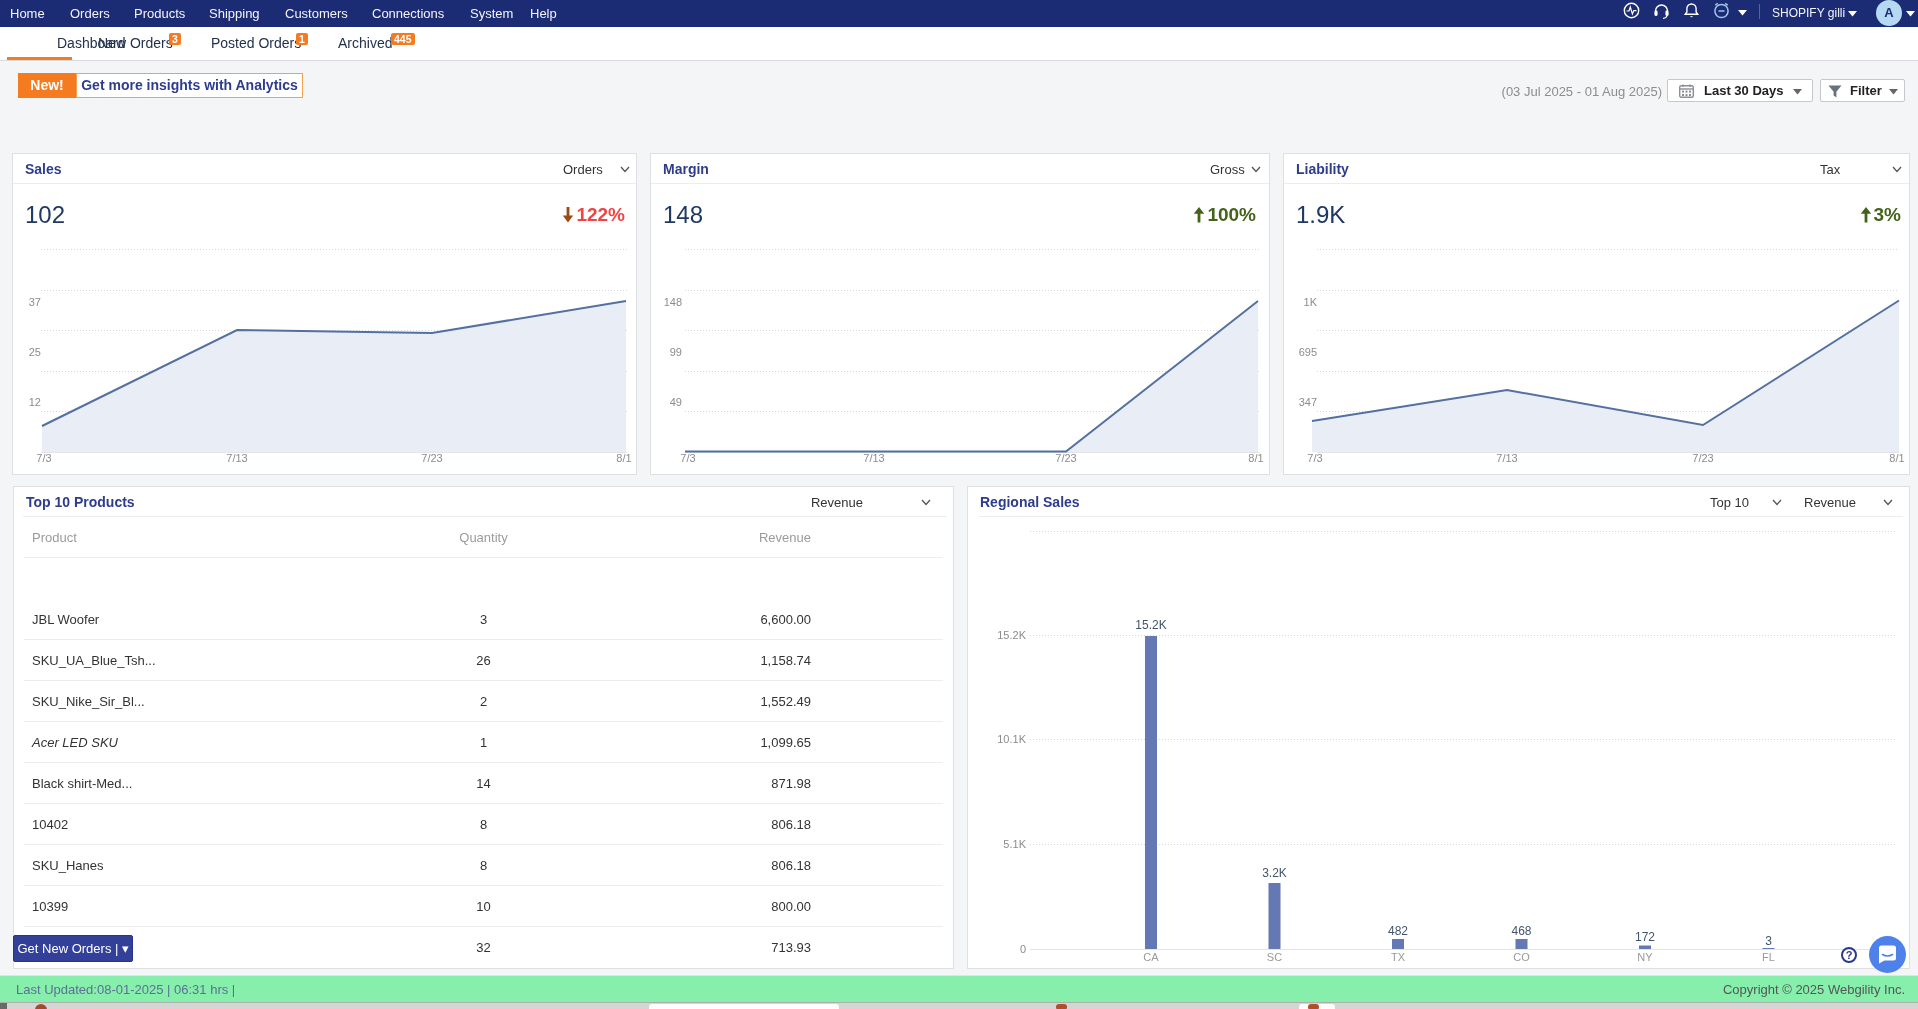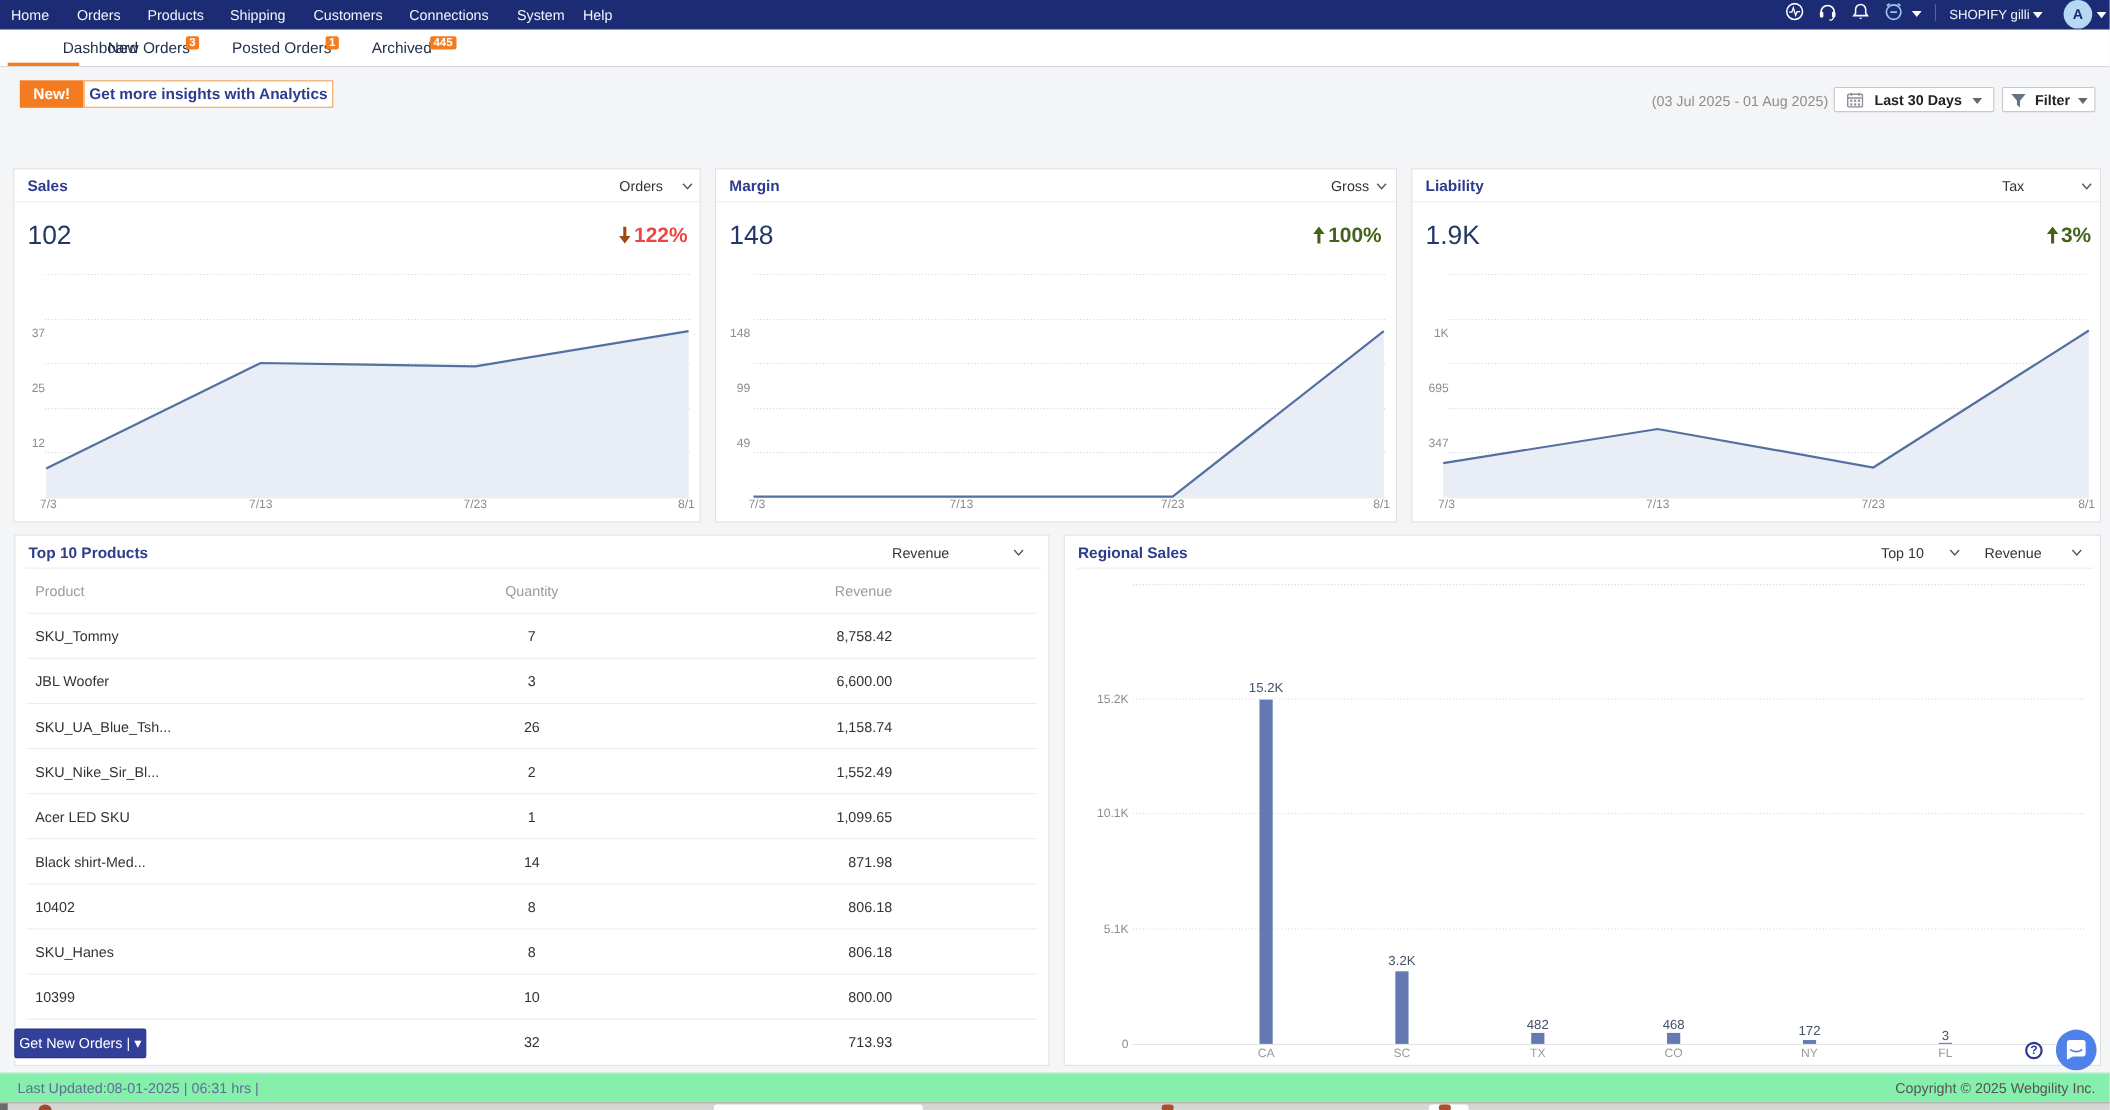--- a/index.html
+++ b/index.html
@@ -259,42 +259,37 @@
   <div class="chev" style="right:23px;">
       <svg width="10" height="7" viewBox="0 0 10 7">
         <polyline points="1,1 5,5.5 9,1" fill="none" stroke="#555" stroke-width="1.3"></polyline>
       </svg>
     </div>
   <div class="trow thead" style="top:30px; height:41px; line-height:41px;">
     <span style="position:absolute; left:8px;">Product</span>
     <span style="position:absolute; left:0; right:0; text-align:center;">Quantity</span>
     <span style="position:absolute; right:132px;">Revenue</span>
   </div>
-  <div class="trow" style="top:71px; height:41px; line-height:41px;">
-      <span style="position:absolute; left:8px;">SKU_Tommy</span>
-      <span style="position:absolute; left:0; right:0; text-align:center;">7</span>
-      <span style="position:absolute; right:132px;">8,758.42</span>
-    </div>
   <div class="trow" style="top:112px; height:41px; line-height:41px;">
       <span style="position:absolute; left:8px;">JBL Woofer</span>
       <span style="position:absolute; left:0; right:0; text-align:center;">3</span>
       <span style="position:absolute; right:132px;">6,600.00</span>
     </div>
   <div class="trow" style="top:153px; height:41px; line-height:41px;">
       <span style="position:absolute; left:8px;">SKU_UA_Blue_Tsh...</span>
       <span style="position:absolute; left:0; right:0; text-align:center;">26</span>
       <span style="position:absolute; right:132px;">1,158.74</span>
     </div>
   <div class="trow" style="top:194px; height:41px; line-height:41px;">
       <span style="position:absolute; left:8px;">SKU_Nike_Sir_Bl...</span>
       <span style="position:absolute; left:0; right:0; text-align:center;">2</span>
       <span style="position:absolute; right:132px;">1,552.49</span>
     </div>
   <div class="trow" style="top:235px; height:41px; line-height:41px;">
-      <span style="position:absolute; left:8px;">Acer LED SKU</span>
+      <span style="position:absolute; left:8px;font-style:italic;">Acer LED SKU</span>
       <span style="position:absolute; left:0; right:0; text-align:center;">1</span>
       <span style="position:absolute; right:132px;">1,099.65</span>
     </div>
   <div class="trow" style="top:276px; height:41px; line-height:41px;">
       <span style="position:absolute; left:8px;">Black shirt-Med...</span>
       <span style="position:absolute; left:0; right:0; text-align:center;">14</span>
       <span style="position:absolute; right:132px;">871.98</span>
     </div>
   <div class="trow" style="top:317px; height:41px; line-height:41px;">
       <span style="position:absolute; left:8px;">10402</span>

